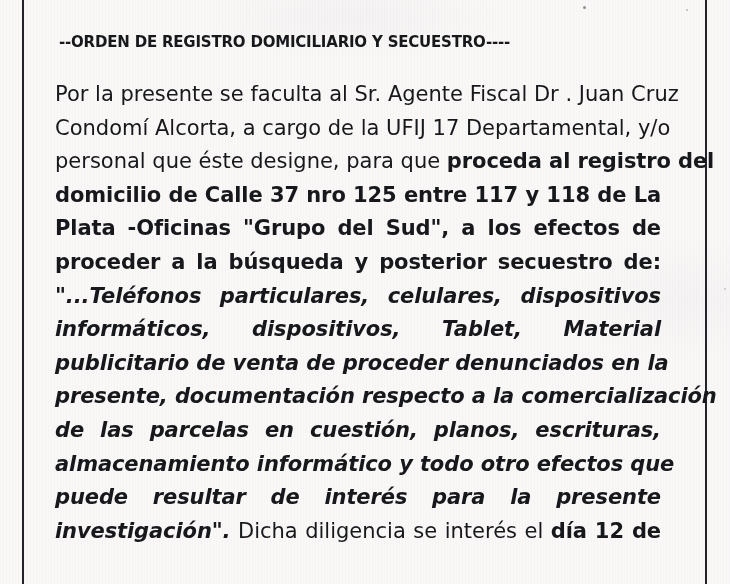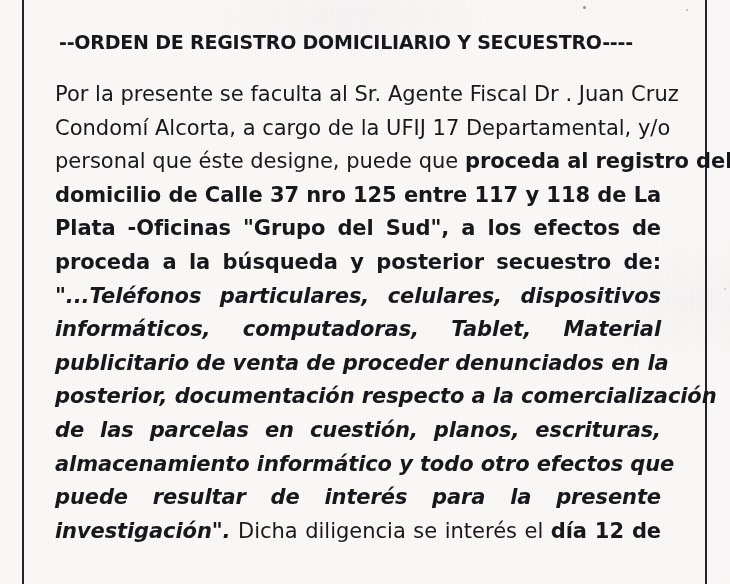--- a/index.html
+++ b/index.html
@@ -25,21 +25,21 @@
   .vrule.left{left:22px;}
   .vrule.right{left:705px;}
   .speck{position:absolute;border-radius:50%;background:rgba(55,58,78,0.55);}
   .speck.s1{left:583px;top:6px;width:3px;height:3px;}
   .speck.s2{left:686px;top:9px;width:2px;height:2px;opacity:.6;}
   .speck.s3{left:724px;top:288px;width:2px;height:2px;opacity:.45;}
 
   .content{position:absolute;left:55px;top:30px;width:606px;}
   .doc-title{
     margin:0 0 24px 4px;
-    font-size:19px;line-height:24px;
+    font-size:15px;line-height:24px;
     font-weight:700;letter-spacing:-0.2px;
     white-space:nowrap;
   }
   .body-lines{width:606px;}
   .line{
     height:33.6px;line-height:33.6px;
     font-size:21px;
     text-align:justify;
     text-align-last:justify;
     -moz-text-align-last:justify;
@@ -58,27 +58,27 @@
   <div class="vrule right"></div>
   <div class="speck s1"></div>
   <div class="speck s2"></div>
   <div class="speck s3"></div>
 
   <div class="content">
     <h1 class="doc-title">--ORDEN DE REGISTRO DOMICILIARIO Y SECUESTRO----</h1>
     <div class="body-lines" id="doc-body">
         <div class="line"><span class="seg-regular">Por la presente se faculta al Sr. Agente Fiscal Dr . Juan Cruz</span></div>
         <div class="line"><span class="seg-regular">Condomí Alcorta, a cargo de la UFIJ 17 Departamental, y/o</span></div>
-        <div class="line"><span class="seg-regular">personal que éste designe, puede que</span> <span class="seg-bold">proceda al registro del</span></div>
+        <div class="line"><span class="seg-regular">personal que éste designe, para que</span> <span class="seg-bold">proceda al registro del</span></div>
         <div class="line"><span class="seg-bold">domicilio de Calle 37 nro 125 entre 117 y 118 de La</span></div>
         <div class="line"><span class="seg-bold">Plata -Oficinas "Grupo del Sud", a los efectos de</span></div>
-        <div class="line"><span class="seg-bold">proceda a la búsqueda y posterior secuestro de:</span></div>
+        <div class="line"><span class="seg-bold">proceder a la búsqueda y posterior secuestro de:</span></div>
         <div class="line"><span class="seg-bolditalic">"...Teléfonos particulares, celulares, dispositivos</span></div>
-        <div class="line"><span class="seg-bolditalic">informáticos, computadoras, Tablet, Material</span></div>
+        <div class="line"><span class="seg-bolditalic">informáticos, dispositivos, Tablet, Material</span></div>
         <div class="line"><span class="seg-bolditalic">publicitario de venta de proceder denunciados en la</span></div>
-        <div class="line"><span class="seg-bolditalic">posterior, documentación respecto a la comercialización</span></div>
+        <div class="line"><span class="seg-bolditalic">presente, documentación respecto a la comercialización</span></div>
         <div class="line"><span class="seg-bolditalic">de las parcelas en cuestión, planos, escrituras,</span></div>
         <div class="line"><span class="seg-bolditalic">almacenamiento informático y todo otro efectos que</span></div>
         <div class="line"><span class="seg-bolditalic">puede resultar de interés para la presente</span></div>
         <div class="line"><span class="seg-bolditalic">investigación".</span> <span class="seg-regular">Dicha diligencia se interés el</span> <span class="seg-bold">día 12 de</span></div>
       </div>
   </div>
 </div>
 
 </body></html>

